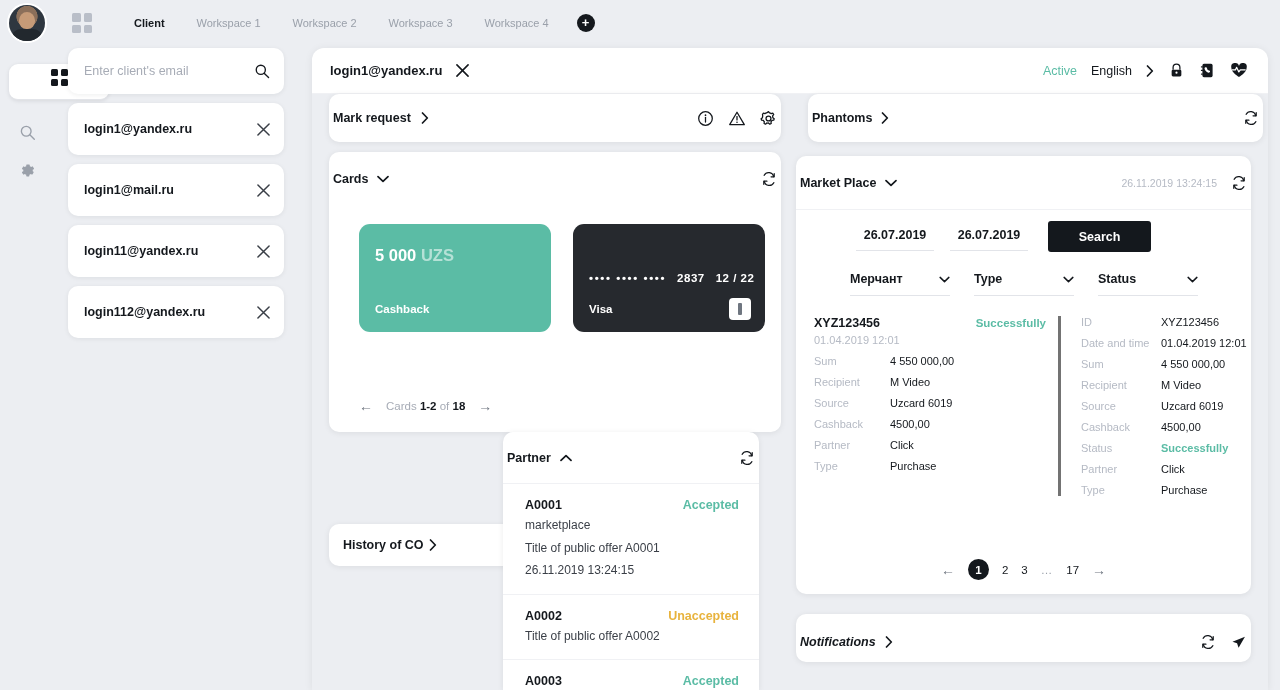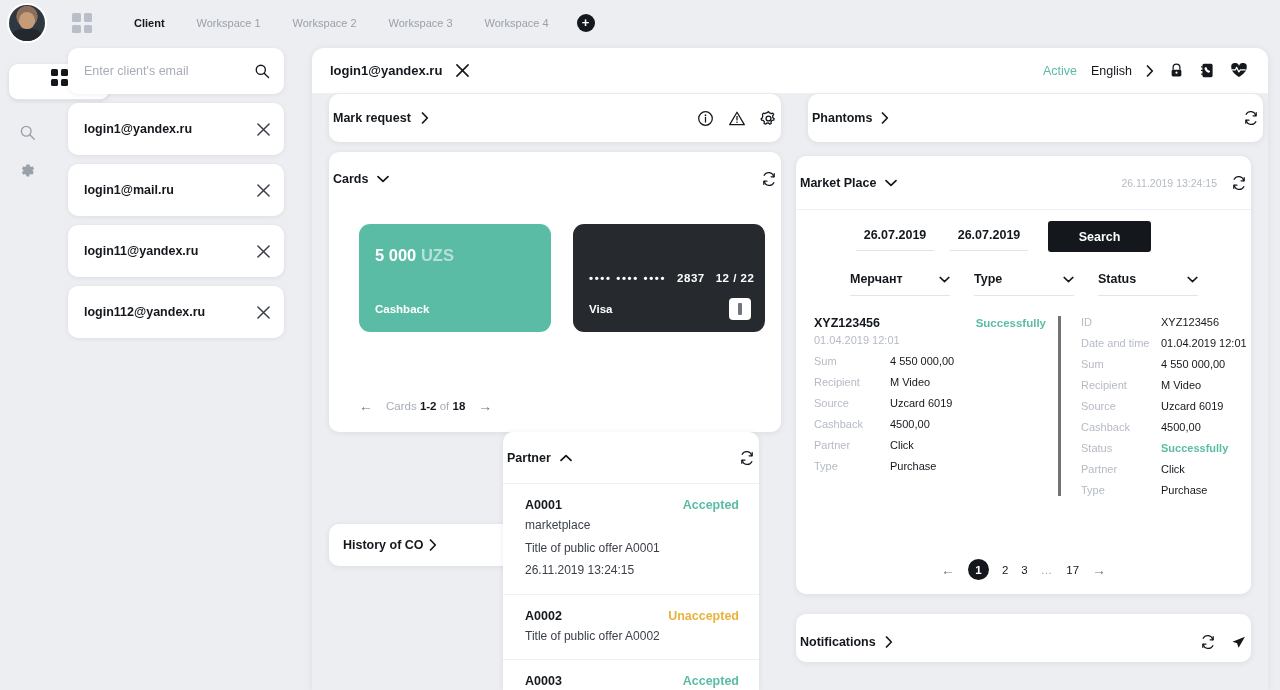--- a/index.html
+++ b/index.html
@@ -154,21 +154,21 @@
   .st-accepted { color: #5bbca5; }
   .st-unaccepted { color: #e8b33d; }
   .offer-line { font-size: 12px; color: #3a3f47; margin-top: 4px; line-height: 1.55; }
 
   
   #phantoms-panel { left: 484px; top: 0px; width: 455px; height: 48px; margin-left: 12px; }
   #phantoms-panel .panel-head { height: 48px; }
   #market-panel { left: 484px; top: 62px; width: 455px; height: 438px; }
   #market-panel .panel-head { height: 54px; border-bottom: 1px solid #f0f1f4; }
   #notif-panel { left: 484px; top: 520px; width: 455px; height: 48px; }
-  #notif-panel .panel-head { height: 56px; }
+  #notif-panel .panel-head { height: 56px; font-style: italic; }
 
   .filters { position: absolute; left: 0; top: 54px; width: 455px; padding: 18px 22px 0 60px; }
   .frow1 { display: flex; align-items: flex-start; gap: 16px; }
   .dateinp {
     width: 78px; border: 0; border-bottom: 1px solid #e2e4e9; outline: 0;
     font-family: inherit; font-size: 12.5px; font-weight: bold; color: #14181d;
     padding: 0 0 8px 0; background: transparent; text-align: center;
   }
   .searchbtn {
     background: #14181d; color: #fff; border: 0; border-radius: 3px;

